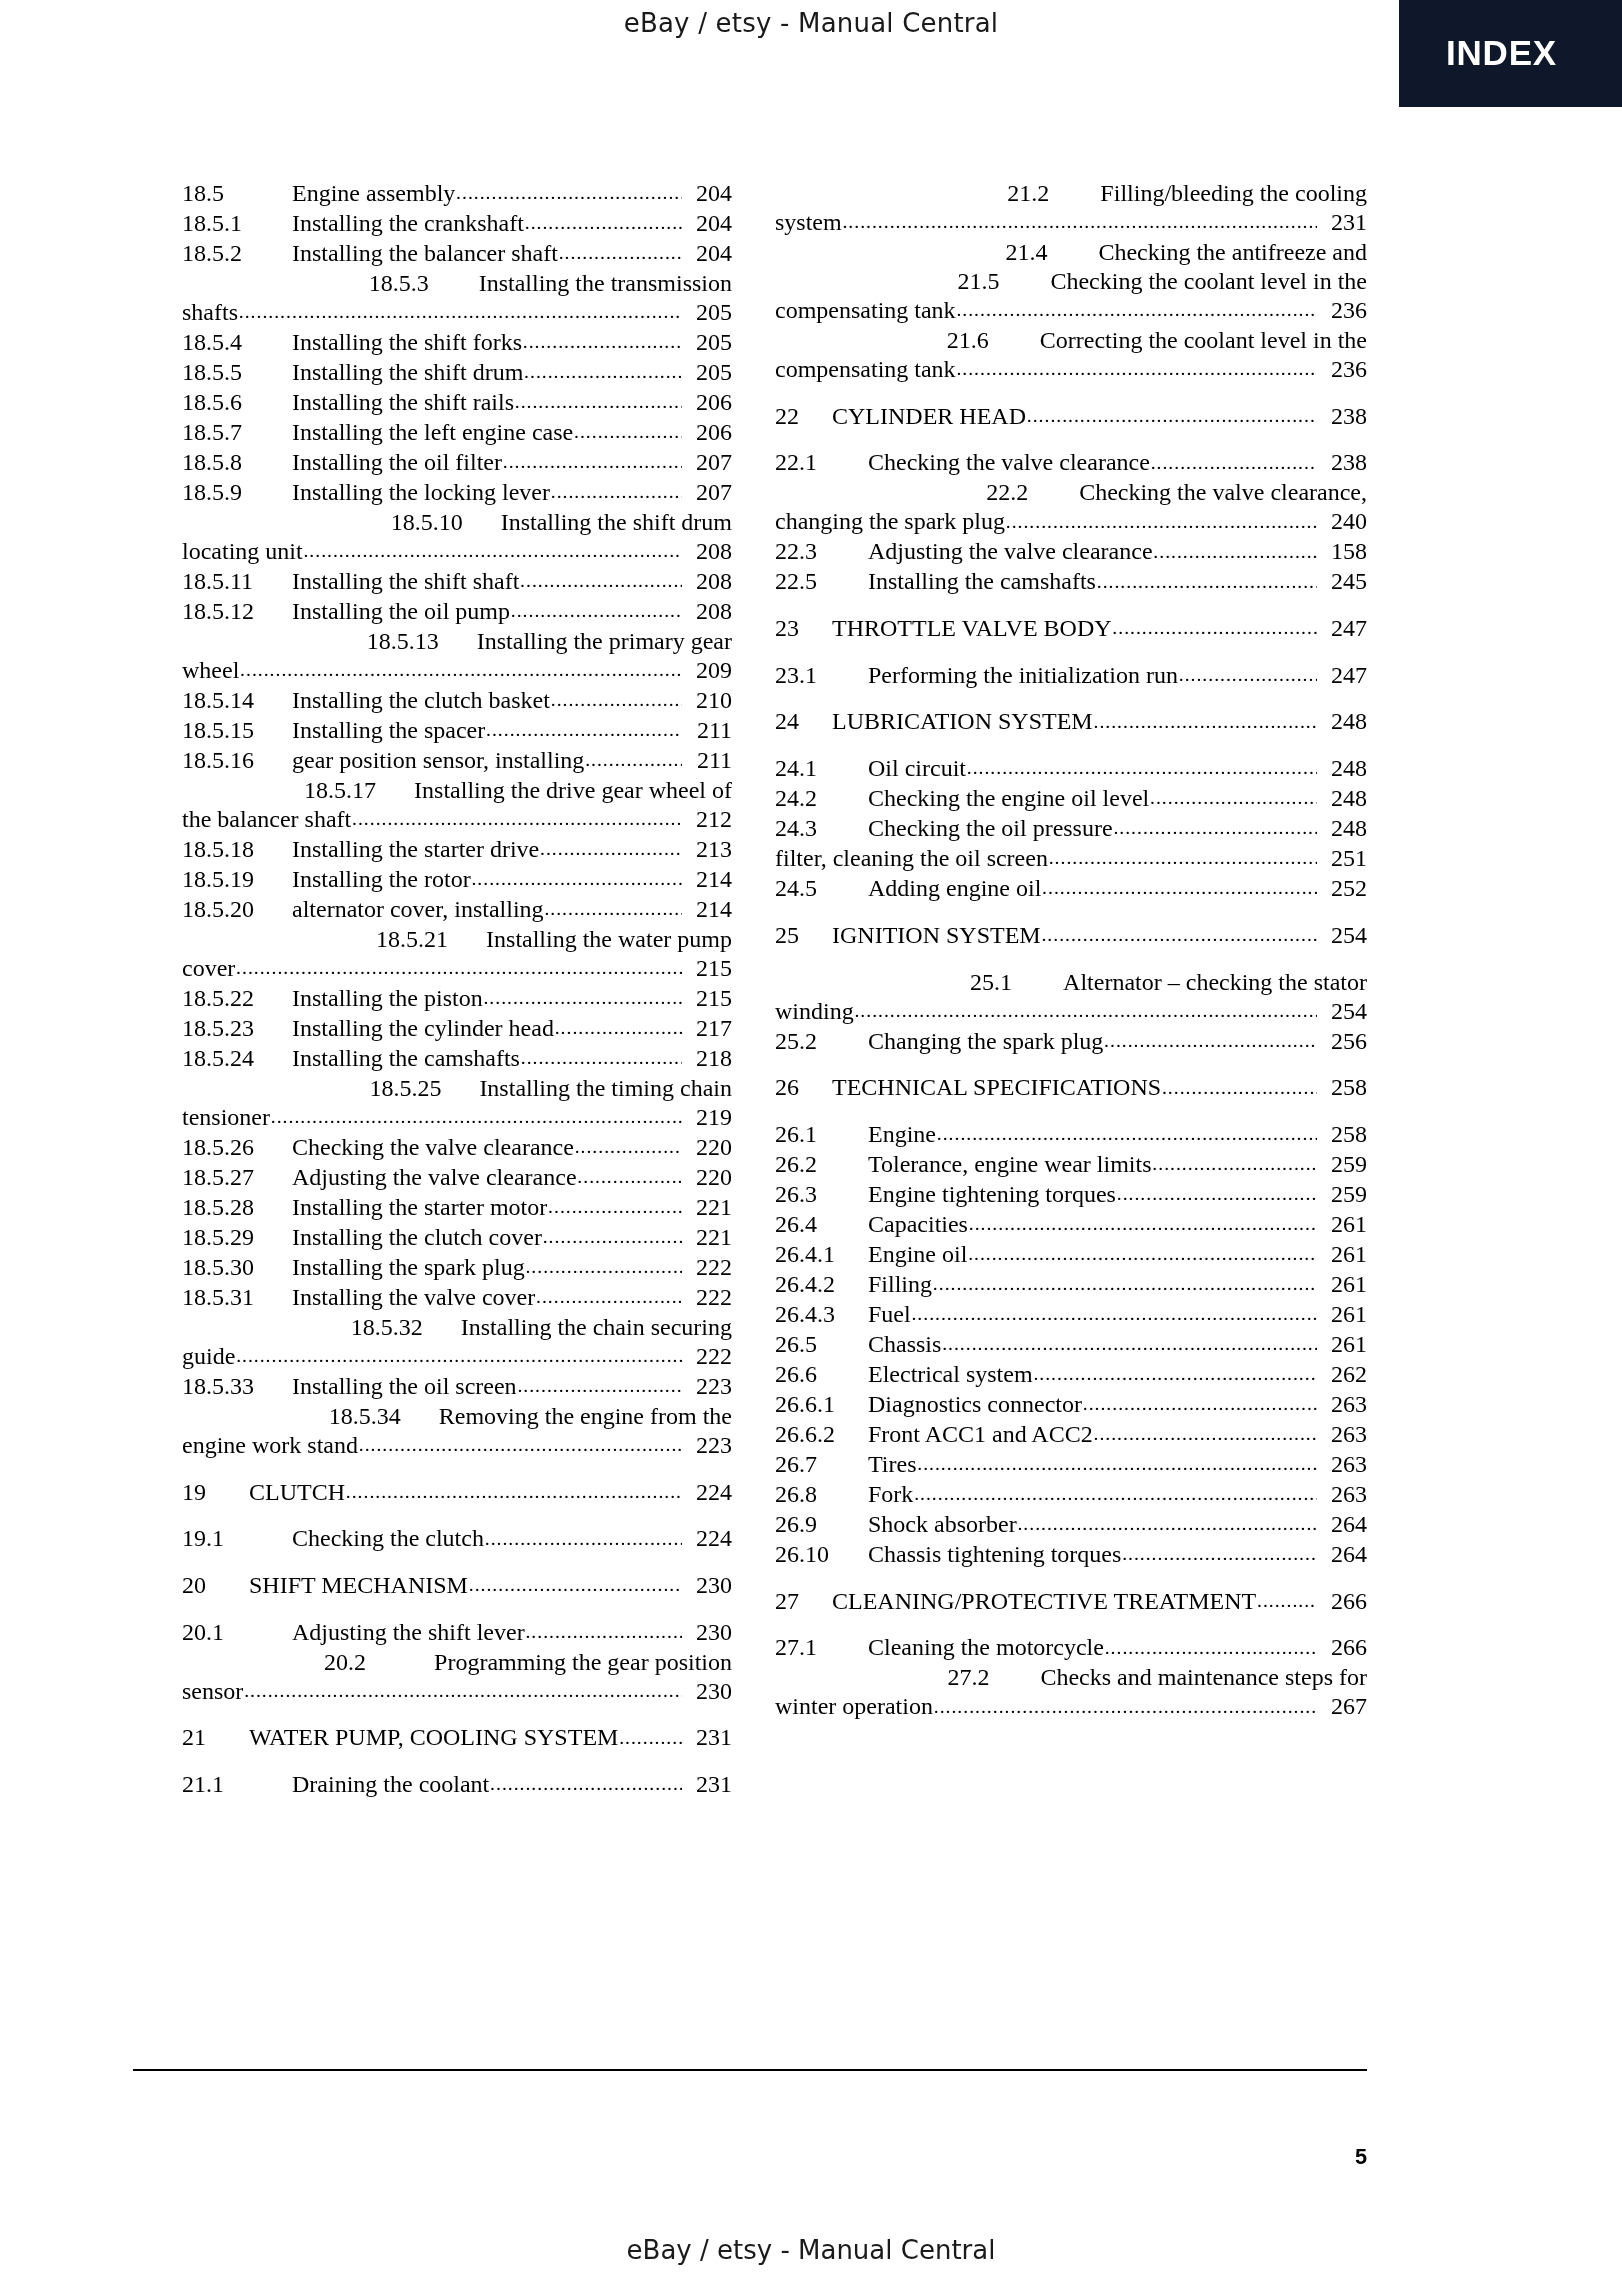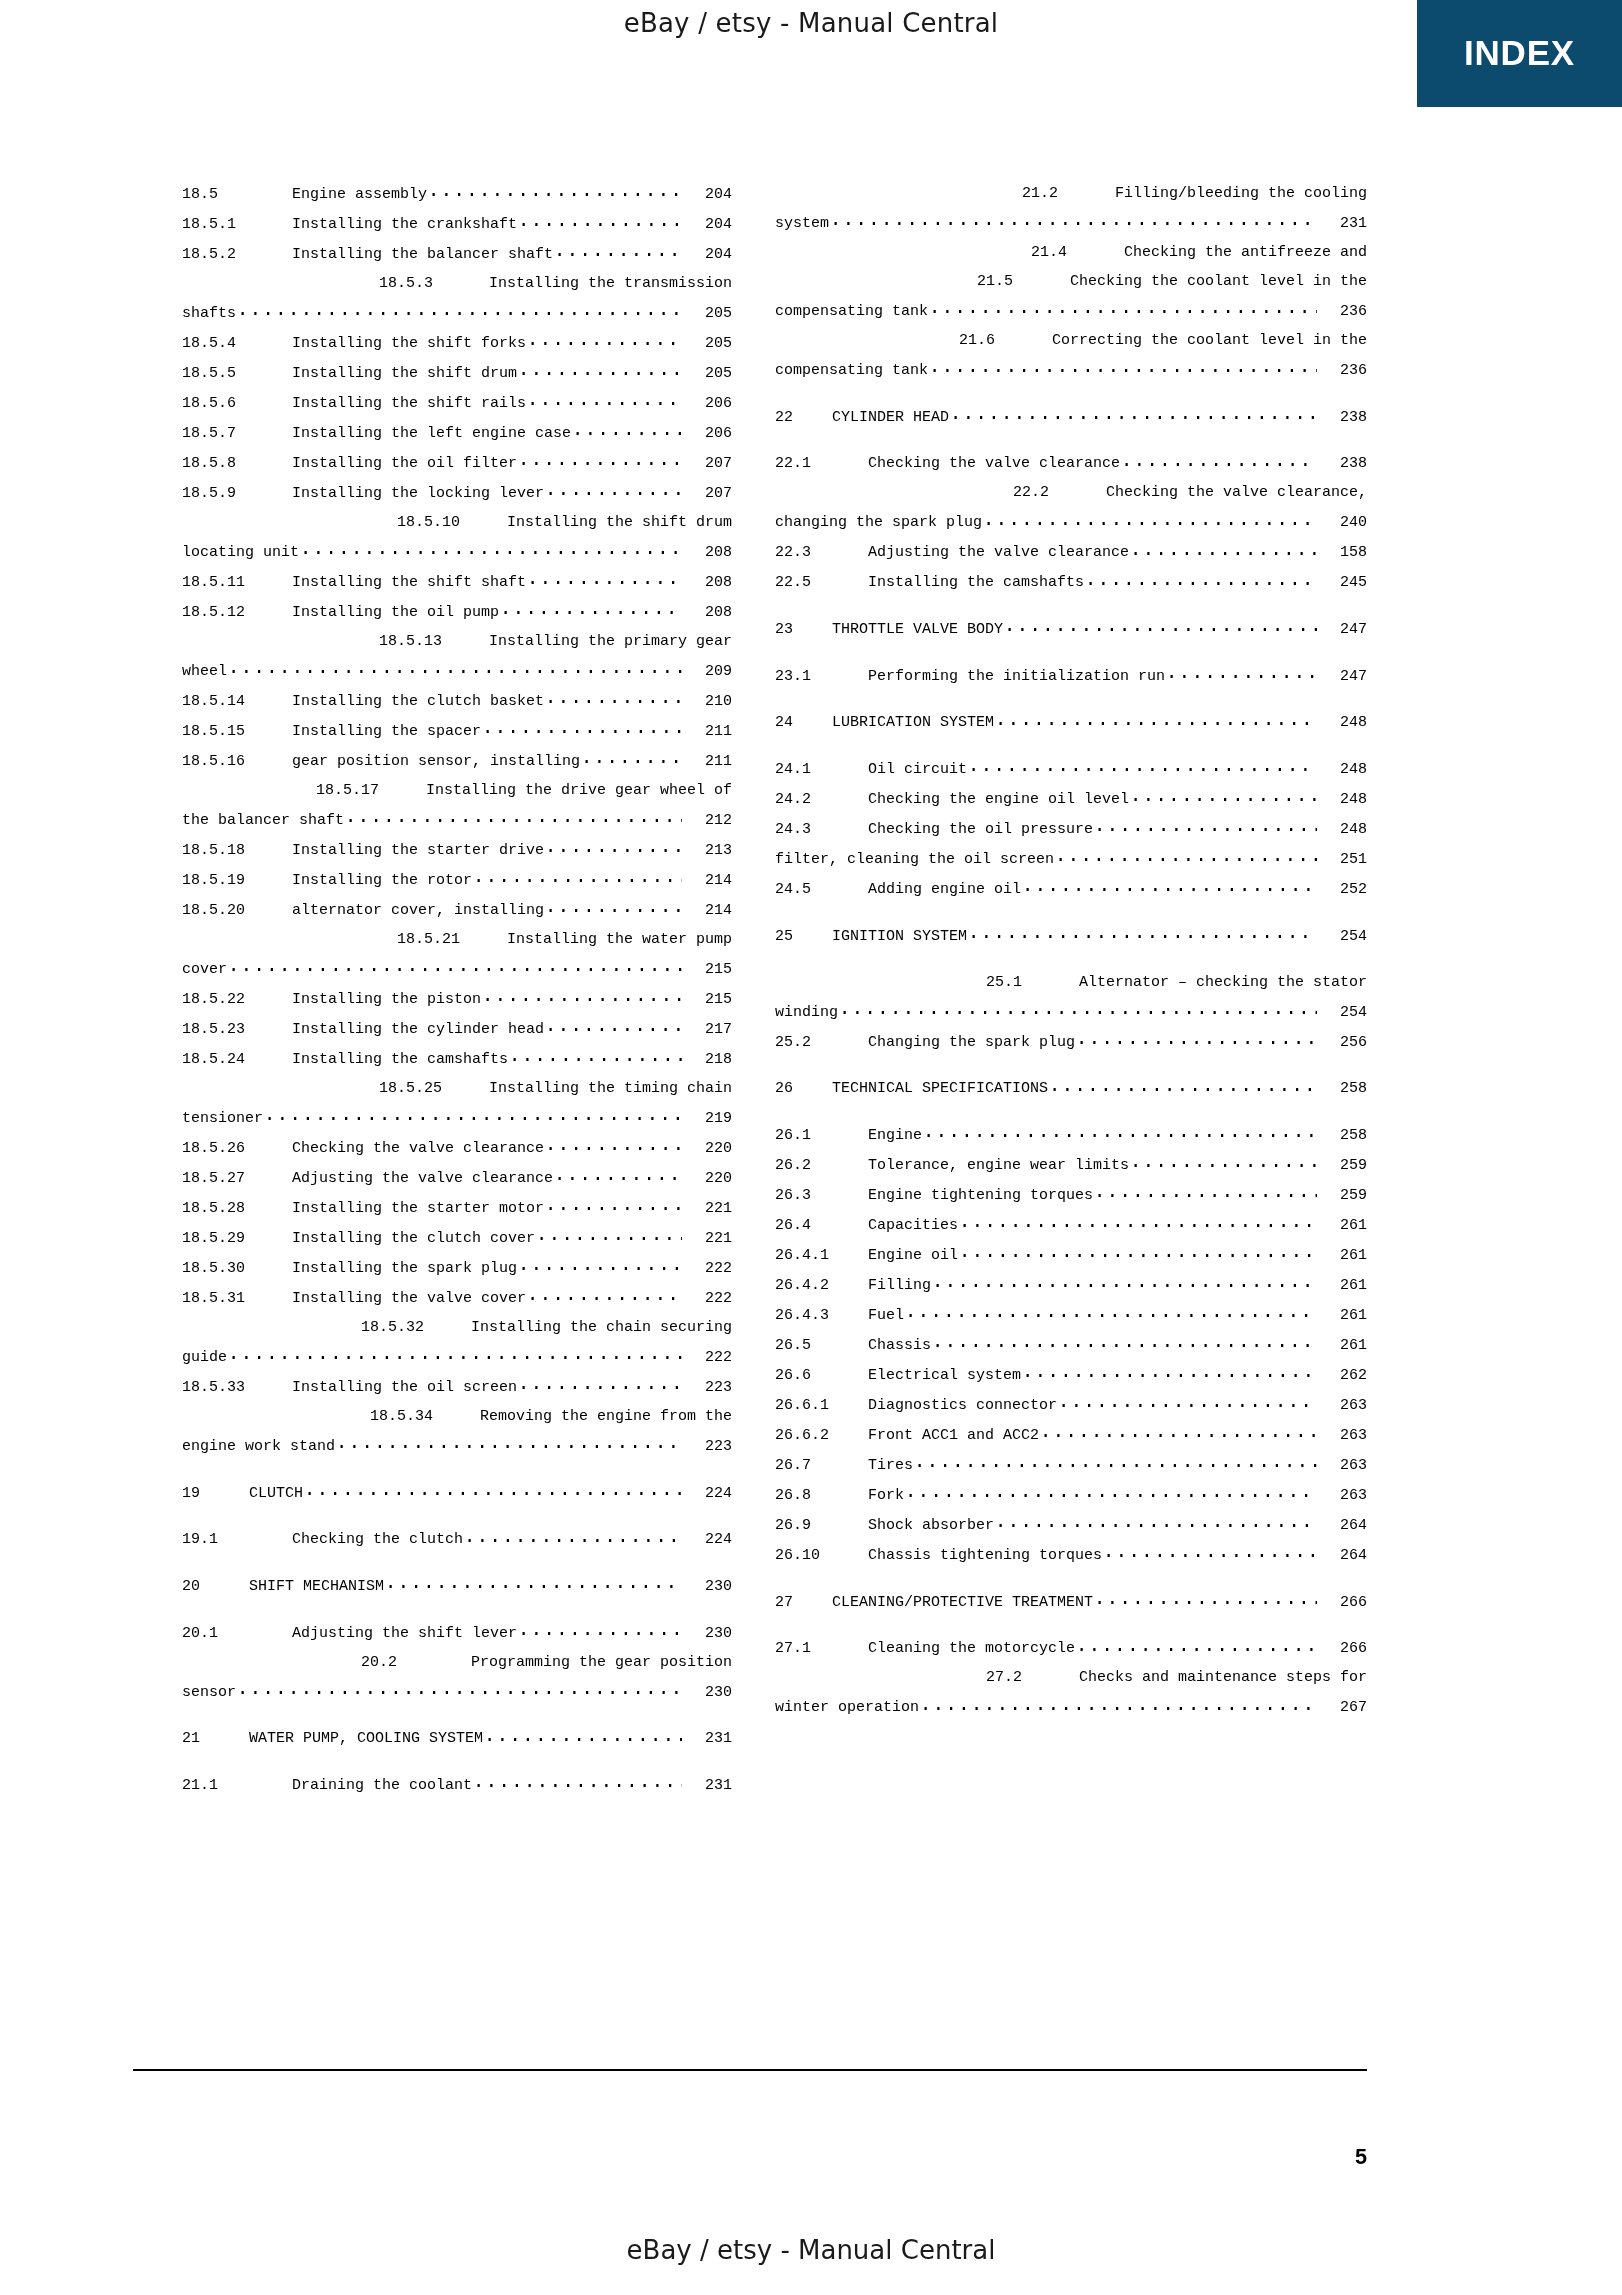--- a/index.html
+++ b/index.html
@@ -29,23 +29,23 @@
     text-align: center;
     font-size: 26px;
     font-family: "DejaVu Sans", sans-serif;
     color: #1a1a1a;
     letter-spacing: 0.2px;
   }
   .index-tab {
     position: absolute;
     top: 0;
     right: 0;
-    width: 205px;
+    width: 223px;
     height: 107px;
-    background: #0c4a6e;
+    background: #0f172a;
     margin-left: 10px;
   }
   .index-tab .label {
     position: absolute;
     top: 33px;
     left: 0;
     width: 205px;
     text-align: center;
     font-family: "Liberation Sans", sans-serif;
     font-weight: bold;
@@ -56,22 +56,22 @@
   
   .content {
     position: absolute;
     top: 179px;
     left: 0;
     width: 1622px;
   }
   .col {
     position: absolute;
     top: 0;
-    font-family: Liberation Mono, monospace;
-    font-size: 15px;
+    font-family: Liberation Serif, serif;
+    font-size: 24px;
     line-height: 29px;
     color: #000;
   }
   .col-left  { left: 182px; width: 550px; }
   .col-right { left: 775px; width: 592px; }
 
   .entry {
     position: relative;
     display: block;
     width: 100%;

